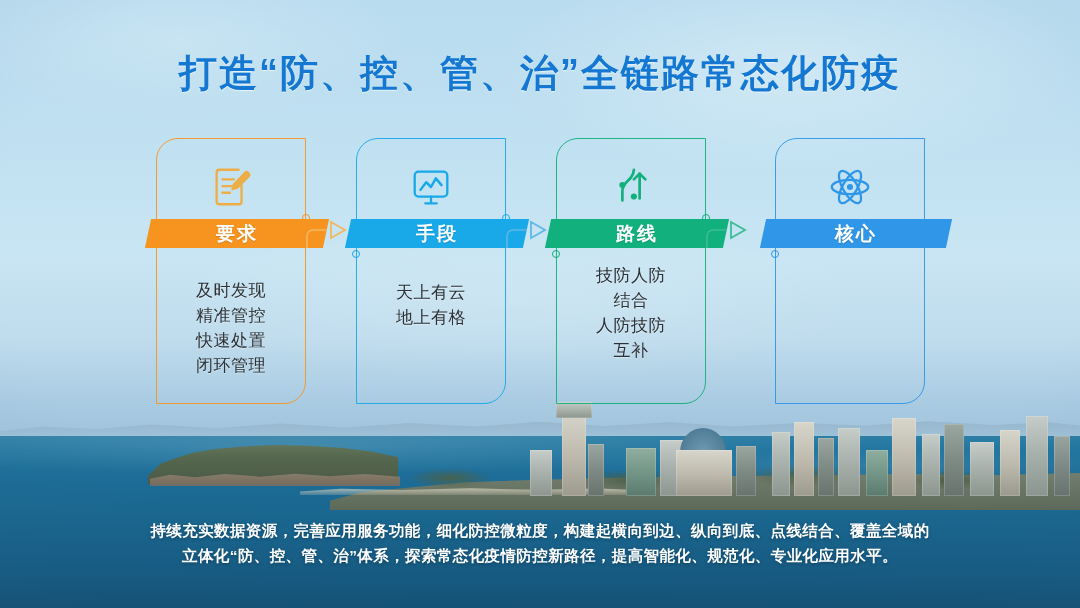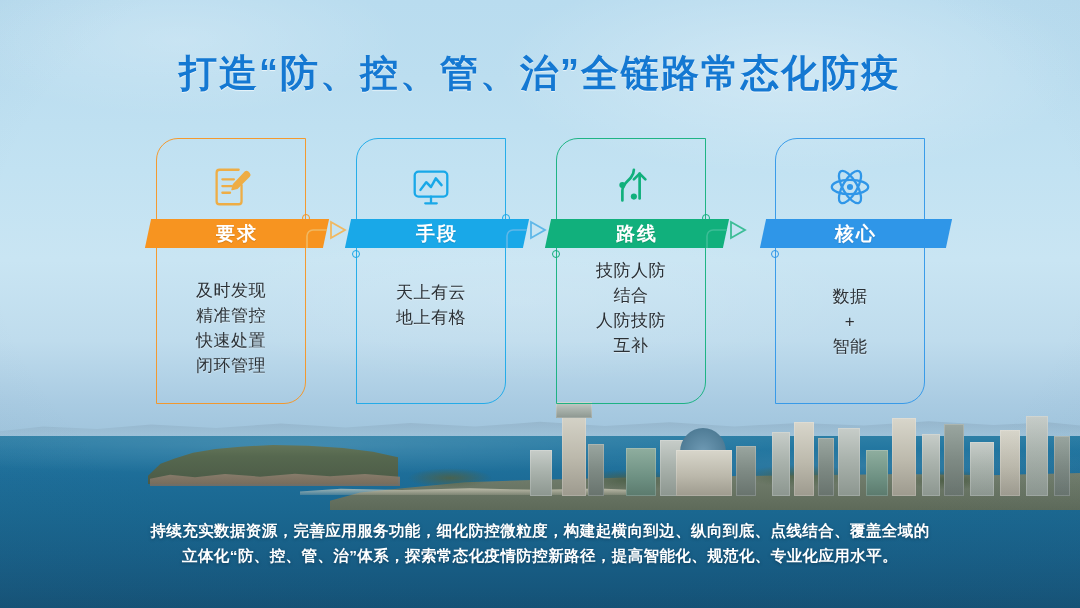--- a/index.html
+++ b/index.html
@@ -316,21 +316,21 @@
           <path d="M15 38 V28 c0-7 6-10 9-14 3-4 3-8 3-8"></path>
           <path d="M33 10 v26"></path>
           <path d="M27 16 l6-6 6 6" fill="none"></path>
           <circle cx="15" cy="22" r="3.2" fill="#11b07c" stroke="none"></circle>
           <circle cx="27" cy="34" r="3.2" fill="#11b07c" stroke="none"></circle>
         </svg>
       </div>
       <div class="banner">
         <span class="banner-label">路线</span>
       </div>
-      <div class="card-body" style="top:120px;">
+      <div class="card-body" style="top:126px;font-family:Liberation Mono, monospace;">
         <span class="ln">技防人防</span>
         <span class="ln">结合</span>
         <span class="ln">人防技防</span>
         <span class="ln">互补</span>
       </div>
     </div>
 
     <div class="connector" style="left:705px;">
       <svg viewBox="0 0 52 40" fill="none">
         <path d="M2 34 V22 a6 6 0 0 1 6-6 H22" stroke="#3cbd96" stroke-width="1.6"></path>
@@ -345,25 +345,20 @@
         <svg viewBox="0 0 48 48" fill="none" stroke="#2f96e8" stroke-width="2.4" stroke-linecap="round" stroke-linejoin="round">
           <ellipse cx="24" cy="24" rx="19" ry="7.5"></ellipse>
           <ellipse cx="24" cy="24" rx="19" ry="7.5" transform="rotate(60 24 24)"></ellipse>
           <ellipse cx="24" cy="24" rx="19" ry="7.5" transform="rotate(120 24 24)"></ellipse>
           <circle cx="24" cy="24" r="3.2" fill="#2f96e8" stroke="none"></circle>
         </svg>
       </div>
       <div class="banner" style="width:186px; left:-12px;">
         <span class="banner-label">核心</span>
       </div>
-      <div class="card-body" style="top:146px;">
-        <span class="ln">数据</span>
-        <span class="ln">+</span>
-        <span class="ln">智能</span>
-      </div>
     </div>
 
   </div>
 
   <div class="footer">
     <span class="fline">持续充实数据资源，完善应用服务功能，细化防控微粒度，构建起横向到边、纵向到底、点线结合、覆盖全域的</span>
     <span class="fline">立体化“防、控、管、治”体系，探索常态化疫情防控新路径，提高智能化、规范化、专业化应用水平。</span>
   </div>
 
 </div>

